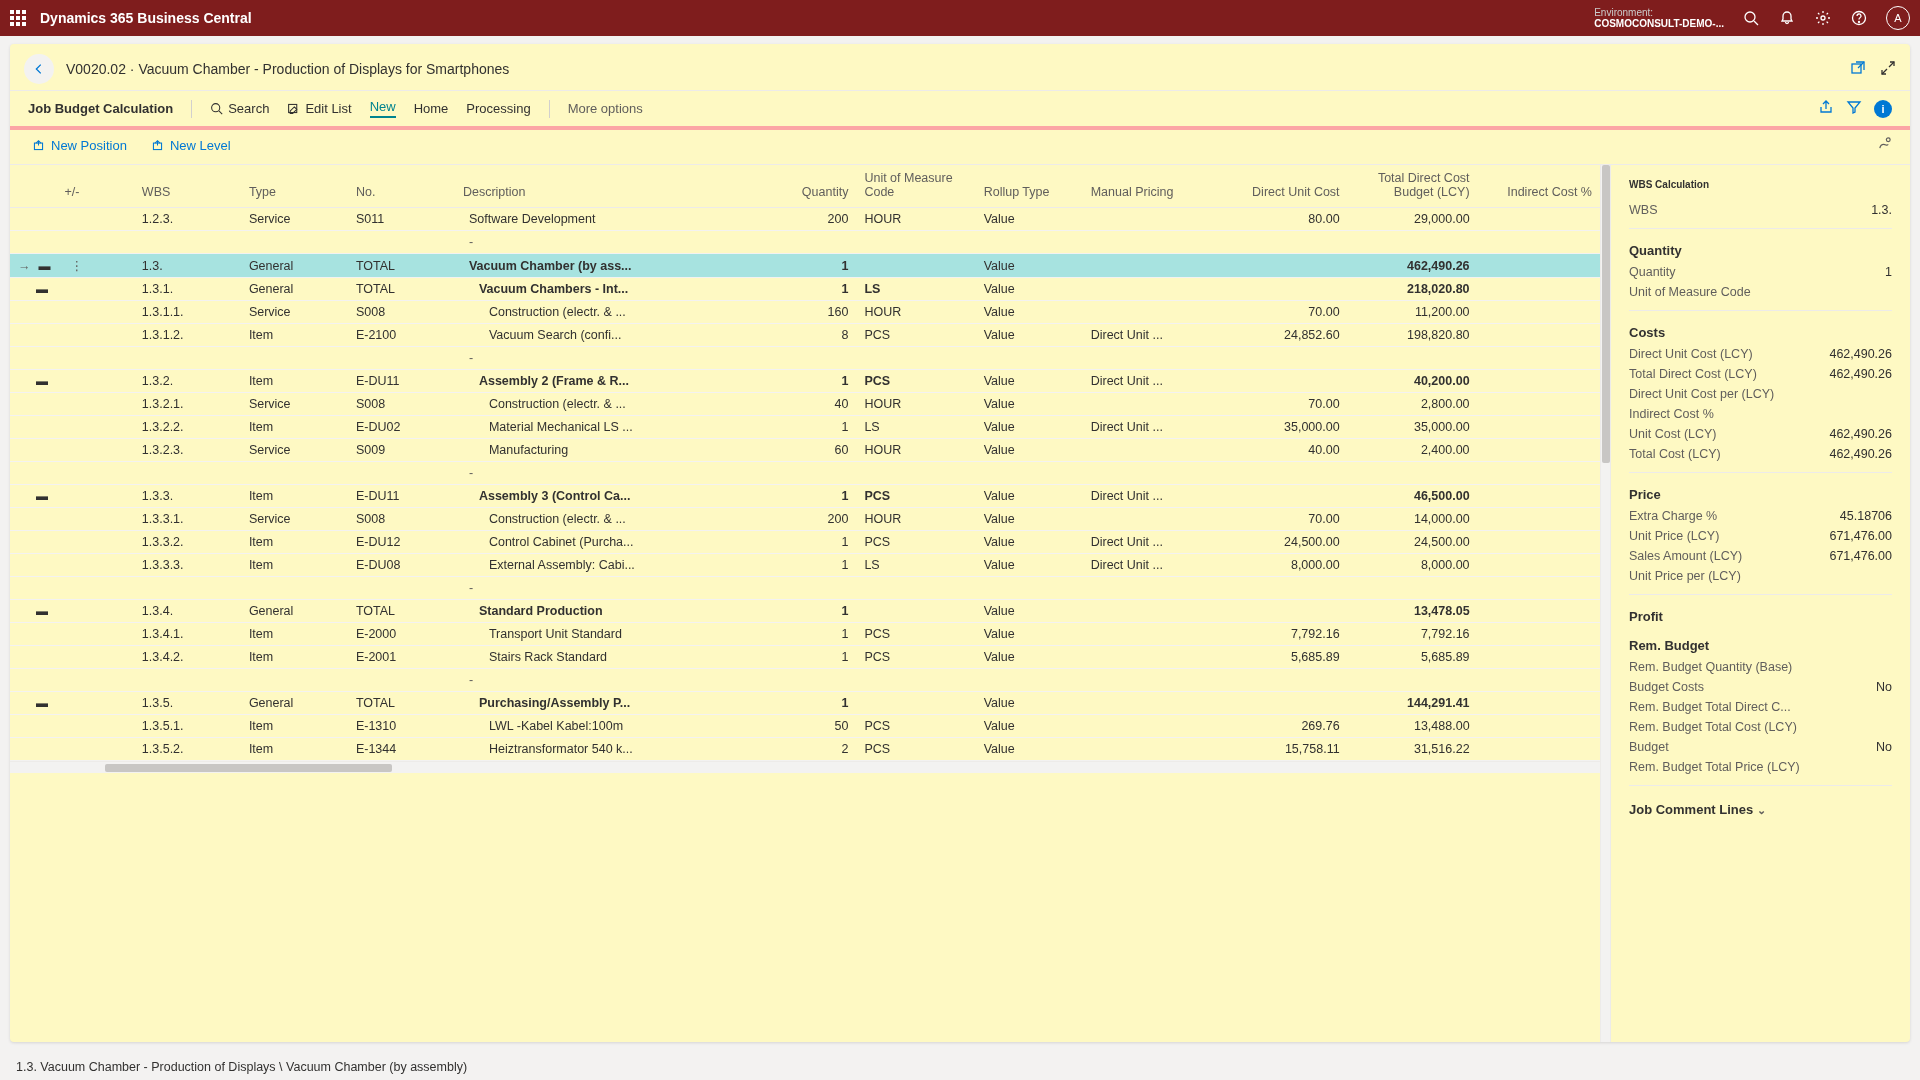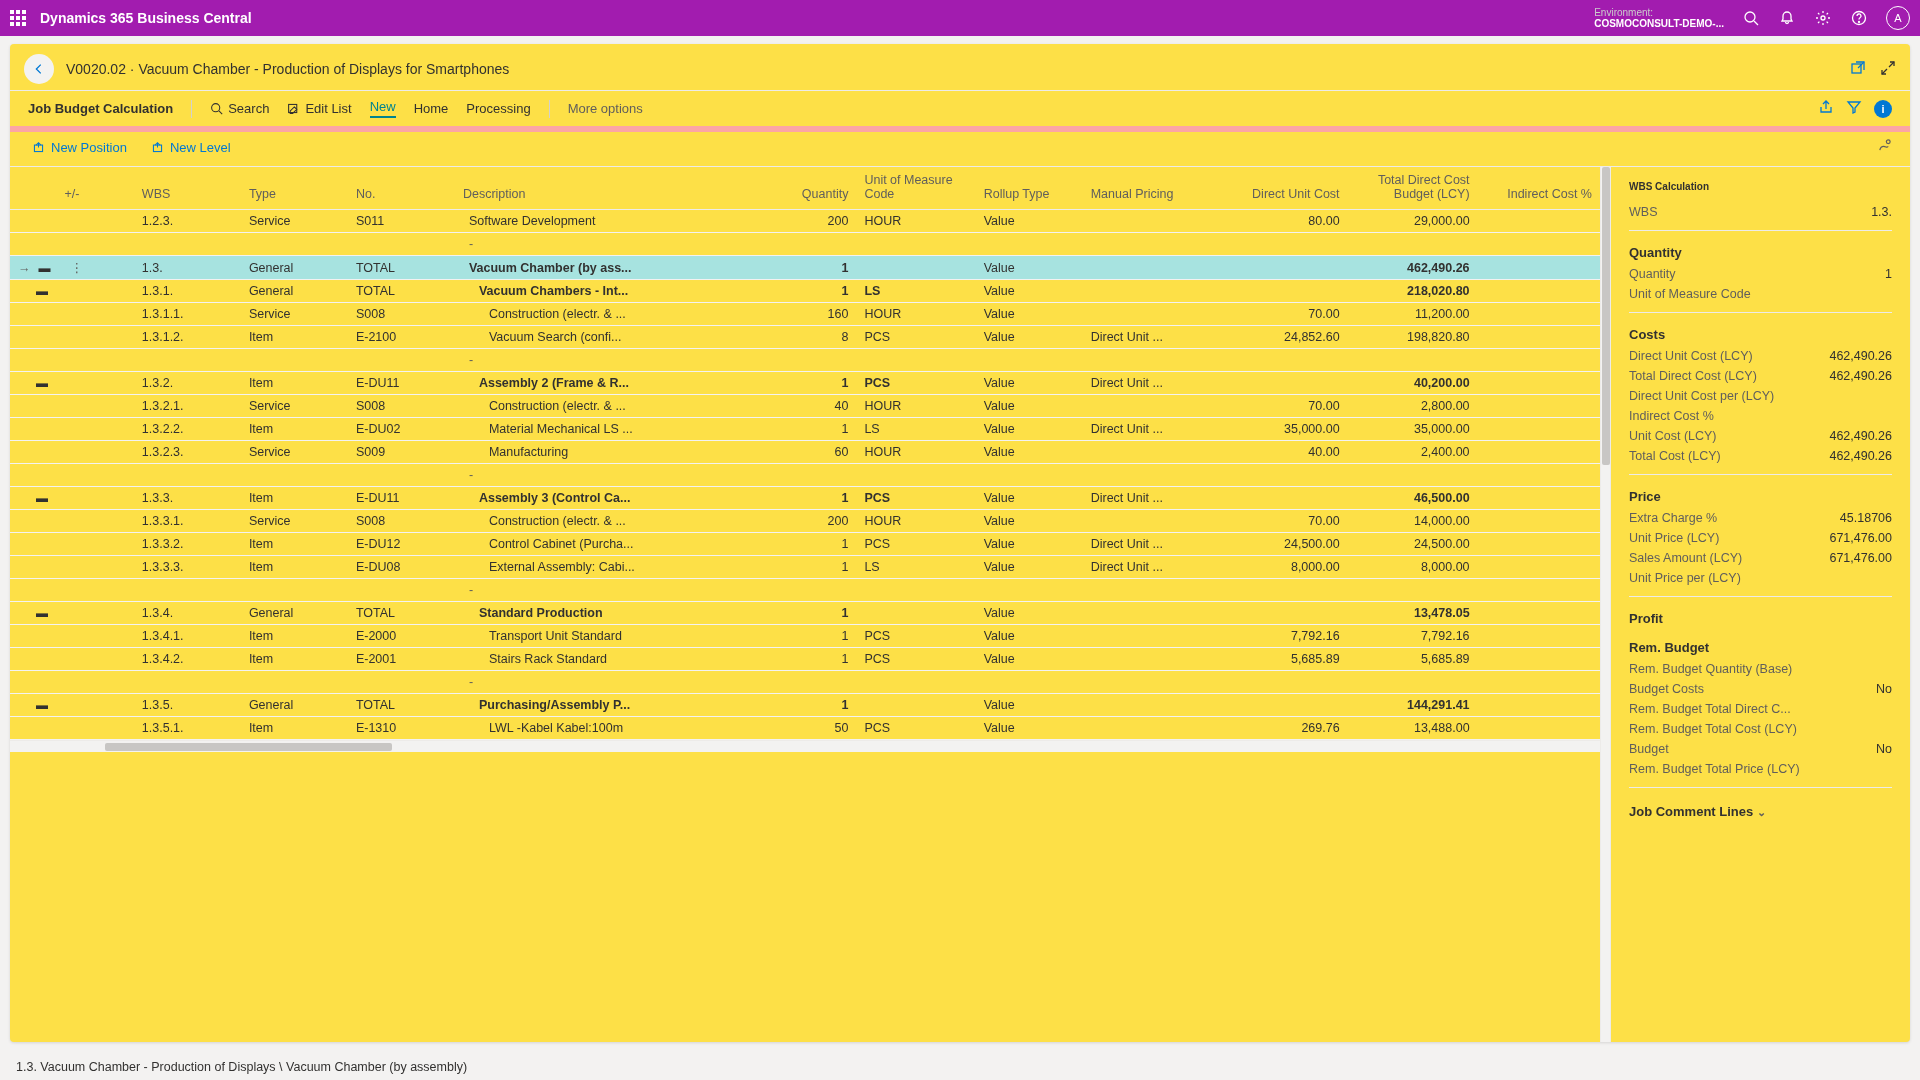--- a/index.html
+++ b/index.html
@@ -1,33 +1,33 @@
 <!DOCTYPE html>
 <html><head>
 <meta charset="utf-8">
 <style>
 * { box-sizing: border-box; margin: 0; padding: 0; }
 body { font-family: "Segoe UI", Arial, sans-serif; font-size: 13px; color: #323130; background: #fff; overflow: hidden; }
-.topbar { height: 36px; background: #a21caf; color: #fff; display: flex; align-items: center; padding: 0 10px; }
+.topbar { height: 36px; background: #7f1d1d; color: #fff; display: flex; align-items: center; padding: 0 10px; }
 .waffle { width: 16px; height: 16px; margin-right: 14px; display: grid; grid-template-columns: repeat(3,4px); grid-template-rows: repeat(3,4px); gap:2px; }
 .waffle span { background:#fff; }
 .app-title { font-size: 14px; font-weight: 600; }
 .topbar-right { margin-left: auto; display:flex; align-items:center; gap:18px; }
 .env { font-size: 10px; line-height:1.1; }
 .env .l1 { color:#ccc; }
 .env .l2 { font-weight:600; }
 .top-icon { width:18px; height:18px; display:flex; align-items:center; justify-content:center; cursor:pointer; }
 .avatar { width:24px; height:24px; border:1px solid #fff; border-radius:50%; display:flex; align-items:center; justify-content:center; font-size:11px; }
 .page { background:#f3f2f1; padding:8px 10px 28px 10px; height:calc(100vh - 36px); position:relative; }
-.card { background:#fde047; border-radius:4px; box-shadow:0 1px 3px rgba(0,0,0,0.12); height: calc(100% - 10px); display:flex; flex-direction:column; overflow:hidden;}
+.card { background:#fef9c3; border-radius:4px; box-shadow:0 1px 3px rgba(0,0,0,0.12); height: calc(100% - 10px); display:flex; flex-direction:column; overflow:hidden;}
 .cardhead { display:flex; align-items:center; padding:10px 14px 6px 14px; gap:12px; }
 .backbtn { width:30px; height:30px; border-radius:50%; background:#f3f2f1; display:flex; align-items:center; justify-content:center; cursor:pointer; }
 .crumb { font-size:14px; color:#323130; }
 .cardhead .right { margin-left:auto; display:flex; gap:14px; color:#0078d4; }
-.cmdbar { display:flex; align-items:center; gap:18px; padding:8px 18px; border-top:1px solid #edebe9; border-bottom:6px solid #fca5a5; font-size:13px; }
+.cmdbar { display:flex; align-items:center; gap:18px; padding:8px 18px; border-top:1px solid #edebe9; border-bottom:4px solid #fca5a5; font-size:13px; }
 .cmdbar .title { font-weight:600; }
 .cmdbar .sep { width:1px; height:18px; background:#d2d0ce; }
 .cmdbar .itm { display:flex; align-items:center; gap:5px; cursor:pointer; }
 .cmdbar .teal { color:#00838f; }
 .cmdbar .grey { color:#605e5c; }
 .cmdbar .right { margin-left:auto; display:flex; gap:12px; align-items:center; }
 .info-badge { width:18px; height:18px; border-radius:50%; background:#0078d4; color:#fff; display:flex; align-items:center; justify-content:center; font-size:11px; font-weight:bold;}
 .subbar { display:flex; align-items:center; gap:24px; padding:6px 18px 10px 22px; font-size:13px; }
 .subbar .itm { color:#0078d4; display:flex; align-items:center; gap:6px; cursor:pointer; }
 .subbar .right { margin-left:auto; color:#605e5c; cursor:pointer;}
@@ -545,20 +545,34 @@
                 <td>E-1310</td>
                 <td class="desc" style="padding-left:34px; max-width:200px;">LWL -Kabel Kabel:100m</td>
                 <td class="r qty">50</td>
                 <td class="uom">PCS</td>
                 <td>Value</td>
                 <td></td>
                 <td class="r">269.76</td>
                 <td class="r tdcb">13,488.00</td>
                 <td class="r"></td>
               </tr>
+              <tr>
+                <td></td>
+                <td>1.3.5.2.</td>
+                <td>Item</td>
+                <td>E-1344</td>
+                <td class="desc" style="padding-left:34px; max-width:200px;">Heiztransformator 540 k...</td>
+                <td class="r qty">2</td>
+                <td class="uom">PCS</td>
+                <td>Value</td>
+                <td></td>
+                <td class="r">15,758.11</td>
+                <td class="r tdcb">31,516.22</td>
+                <td class="r"></td>
+              </tr>
             </tbody>
         </table>
         <div class="hscroll">
             <div class="thumb"></div>
           </div>
       </div>
       <div class="vtrack">
           <div class="thumb"></div>
         </div>
 

